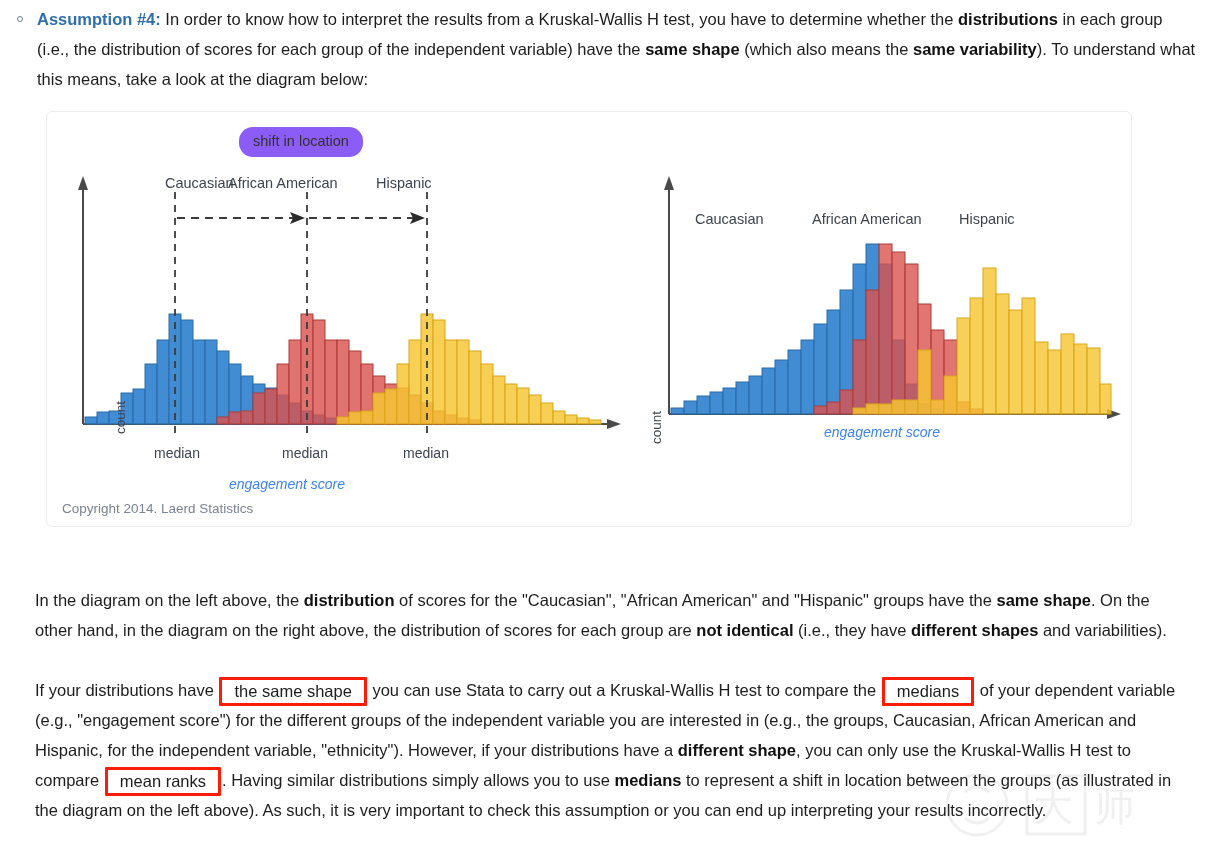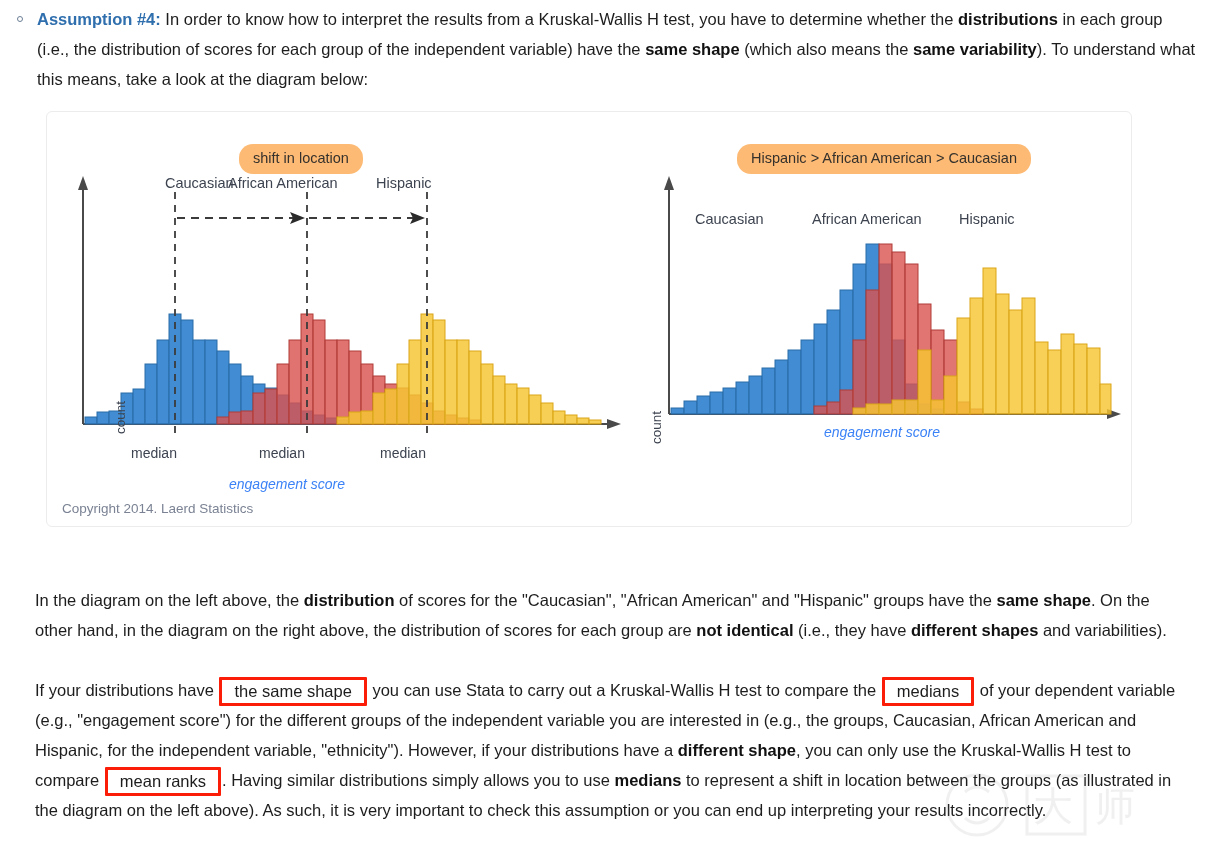--- a/index.html
+++ b/index.html
@@ -36,40 +36,40 @@
   }
   .charts{
     position:absolute;left:0;top:0;width:100%;height:375px;
     display:flex;
   }
   .chart-wrap{position:relative;height:100%;}
   .chart-left{width:590px;}
   .chart-right{width:496px;}
 
   .pill{
-    position:absolute;top:32px;
-    background:#fdba74;color:#35312c;border-radius:14px;
+    position:absolute;top:15px;
+    background:#8b5cf6;color:#35312c;border-radius:14px;
     font-size:14.5px;line-height:14.5px;padding:7px 14px 8px 14px;
     white-space:nowrap;
   }
   .pill-left{left:192px;}
   .pill-right{left:100px;}
 
   .grp-label{
     position:absolute;font-size:14.5px;color:#3d4450;white-space:nowrap;
   }
   .axis-label-y{
     position:absolute;font-size:13.5px;color:#3d4450;
     transform:rotate(-90deg);transform-origin:left top;white-space:nowrap;
   }
   .axis-label-x{
     position:absolute;font-size:14px;color:#3b82f6;white-space:nowrap;font-style:italic;
   }
   .median-label{
-    position:absolute;font-size:14px;color:#3d4450;white-space:nowrap;
+    position:absolute;font-size:14px;color:#3d4450;white-space:nowrap;margin-left:23px;
   }
   svg{display:block;}
 
   
   .para{
     position:absolute;left:35px;width:1150px;
     font-size:16.5px;line-height:30px;color:#1d1d1d;
   }
   .p1{top:585px;}
   .p2{top:675px;}
@@ -212,21 +212,20 @@
             <line x1="130" y1="106" x2="246" y2="106" stroke="#3b3b3b" stroke-width="1.8" stroke-dasharray="8,6"></line>
             <polygon points="258,106 243,100 246,106 243,112" fill="#2b2b2b"></polygon>
             <line x1="262" y1="106" x2="366" y2="106" stroke="#3b3b3b" stroke-width="1.8" stroke-dasharray="8,6"></line>
             <polygon points="378,106 363,100 366,106 363,112" fill="#2b2b2b"></polygon>
           </g>
         </svg>
       </div>
 
       <div class="chart-wrap chart-right">
 
-        <div class="pill pill-right">Hispanic &gt; African American &gt; Caucasian</div>
 
         <div class="grp-label" style="left:58px;top:99px;">Caucasian</div>
         <div class="grp-label" style="left:175px;top:99px;">African American</div>
         <div class="grp-label" style="left:322px;top:99px;">Hispanic</div>
 
         <div class="axis-label-y" style="left:12px;top:332px;">count</div>
         <div class="axis-label-x" style="left:187px;top:312px;">engagement score</div>
 
         <svg width="496" height="310" viewBox="0 0 496 310">
           <g>

